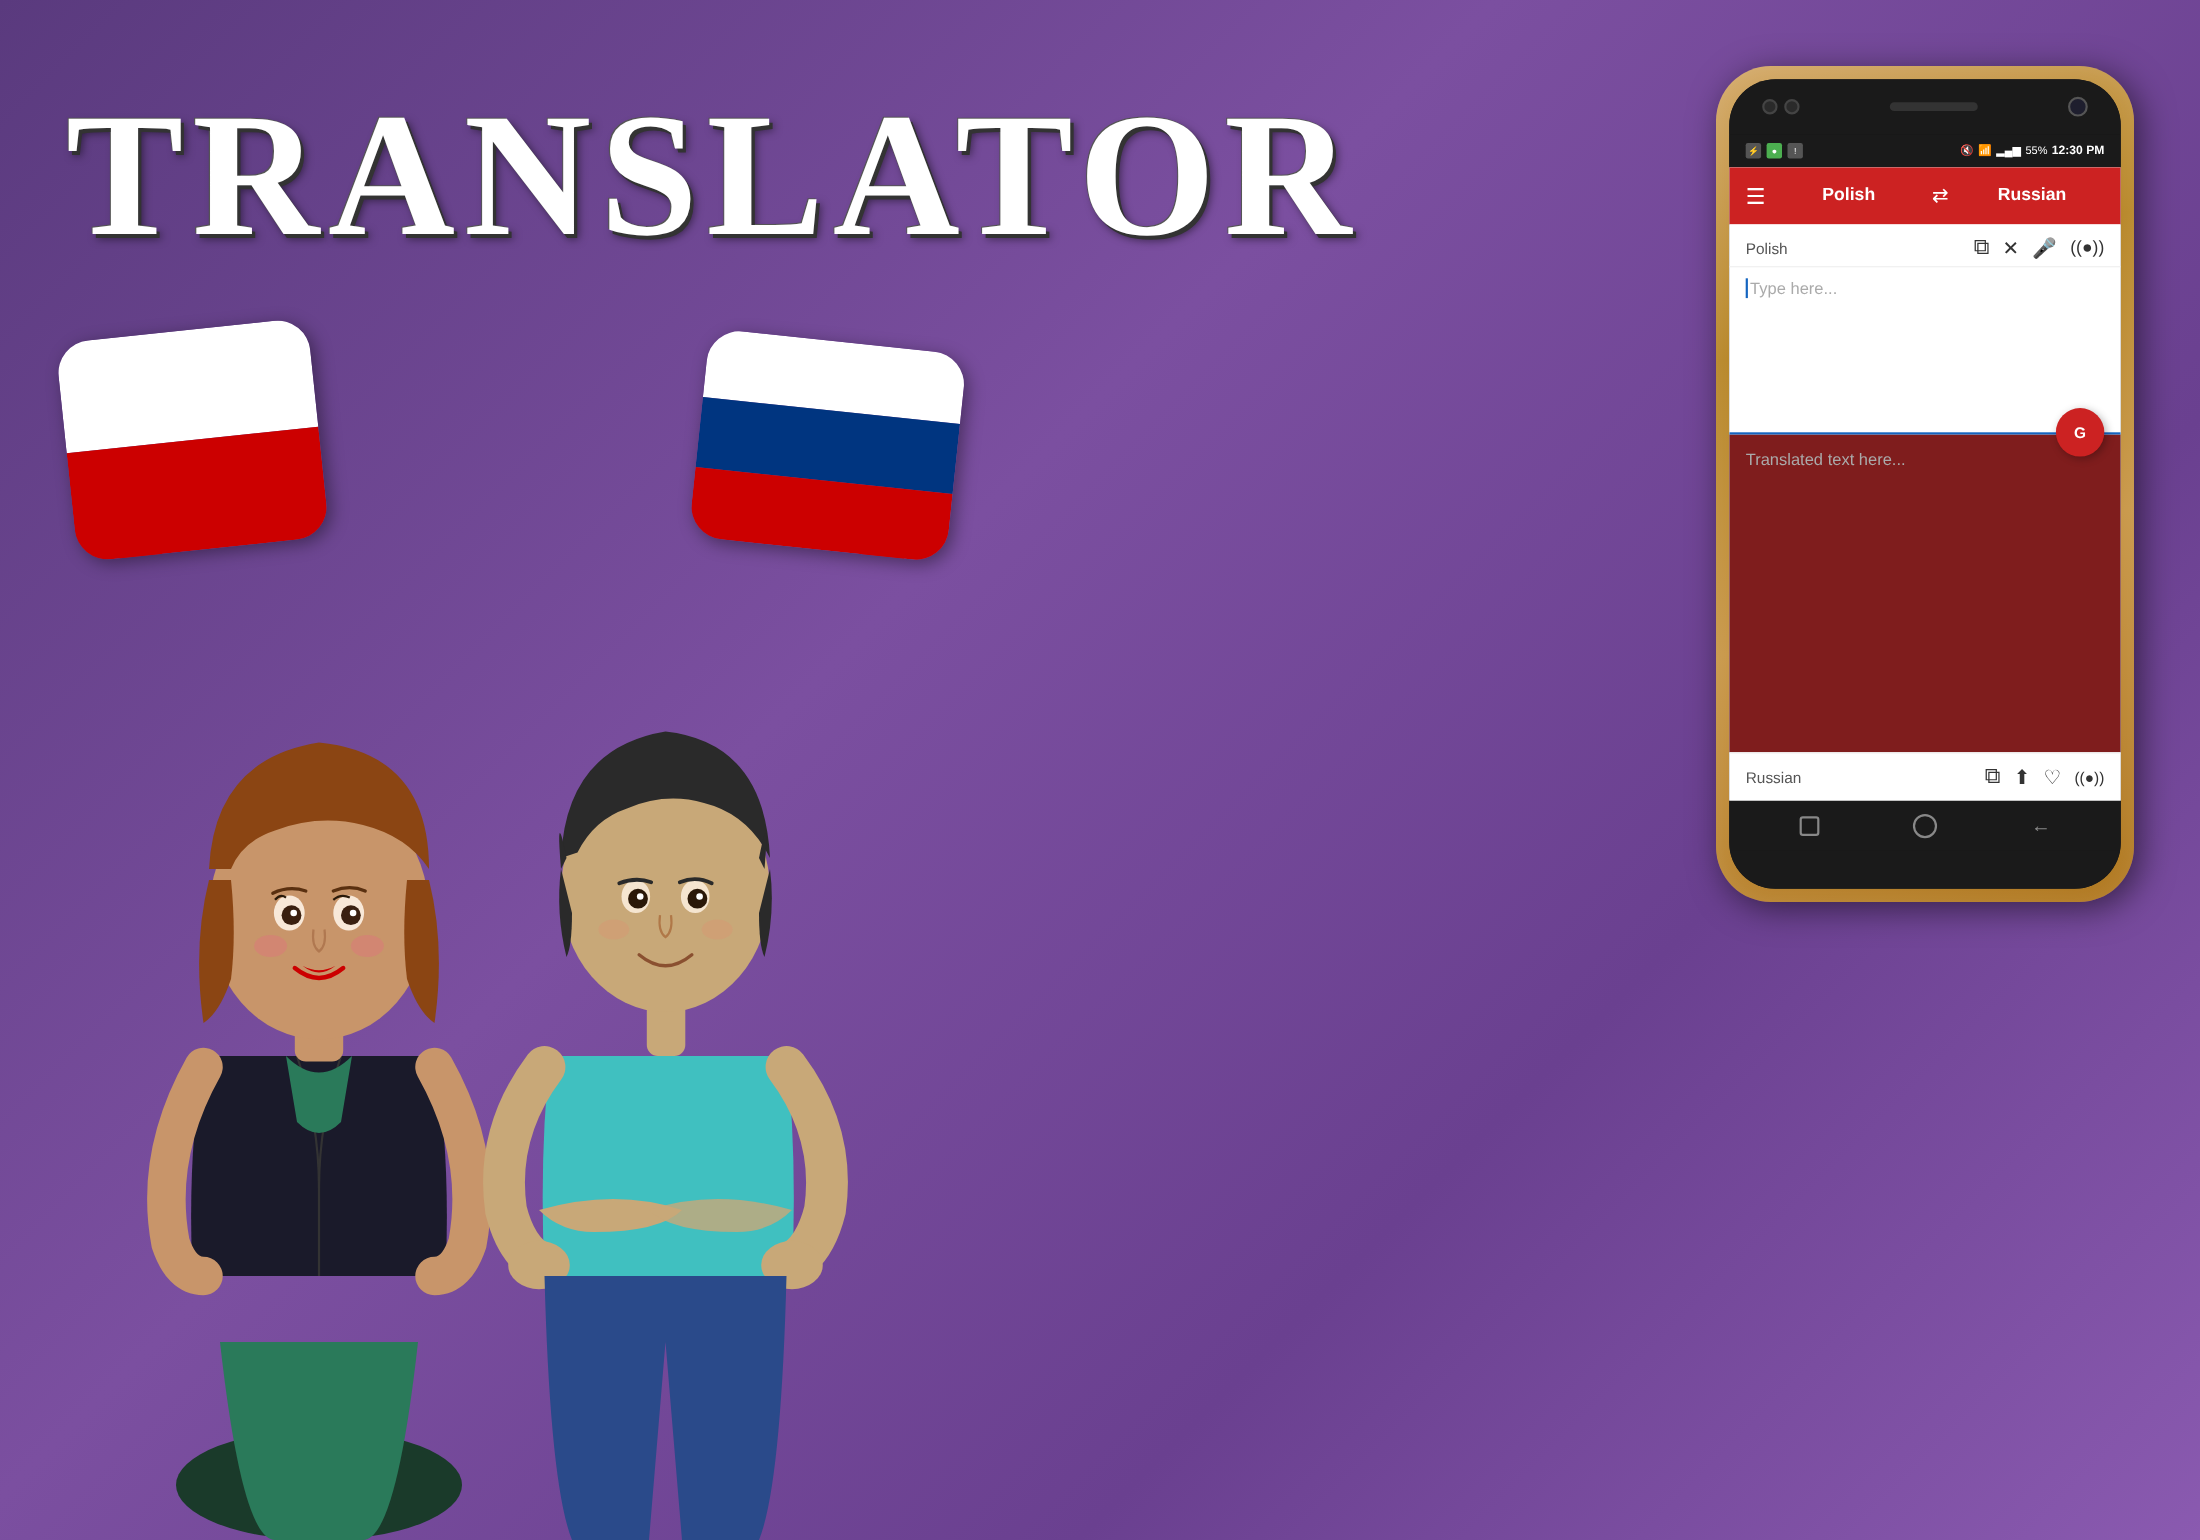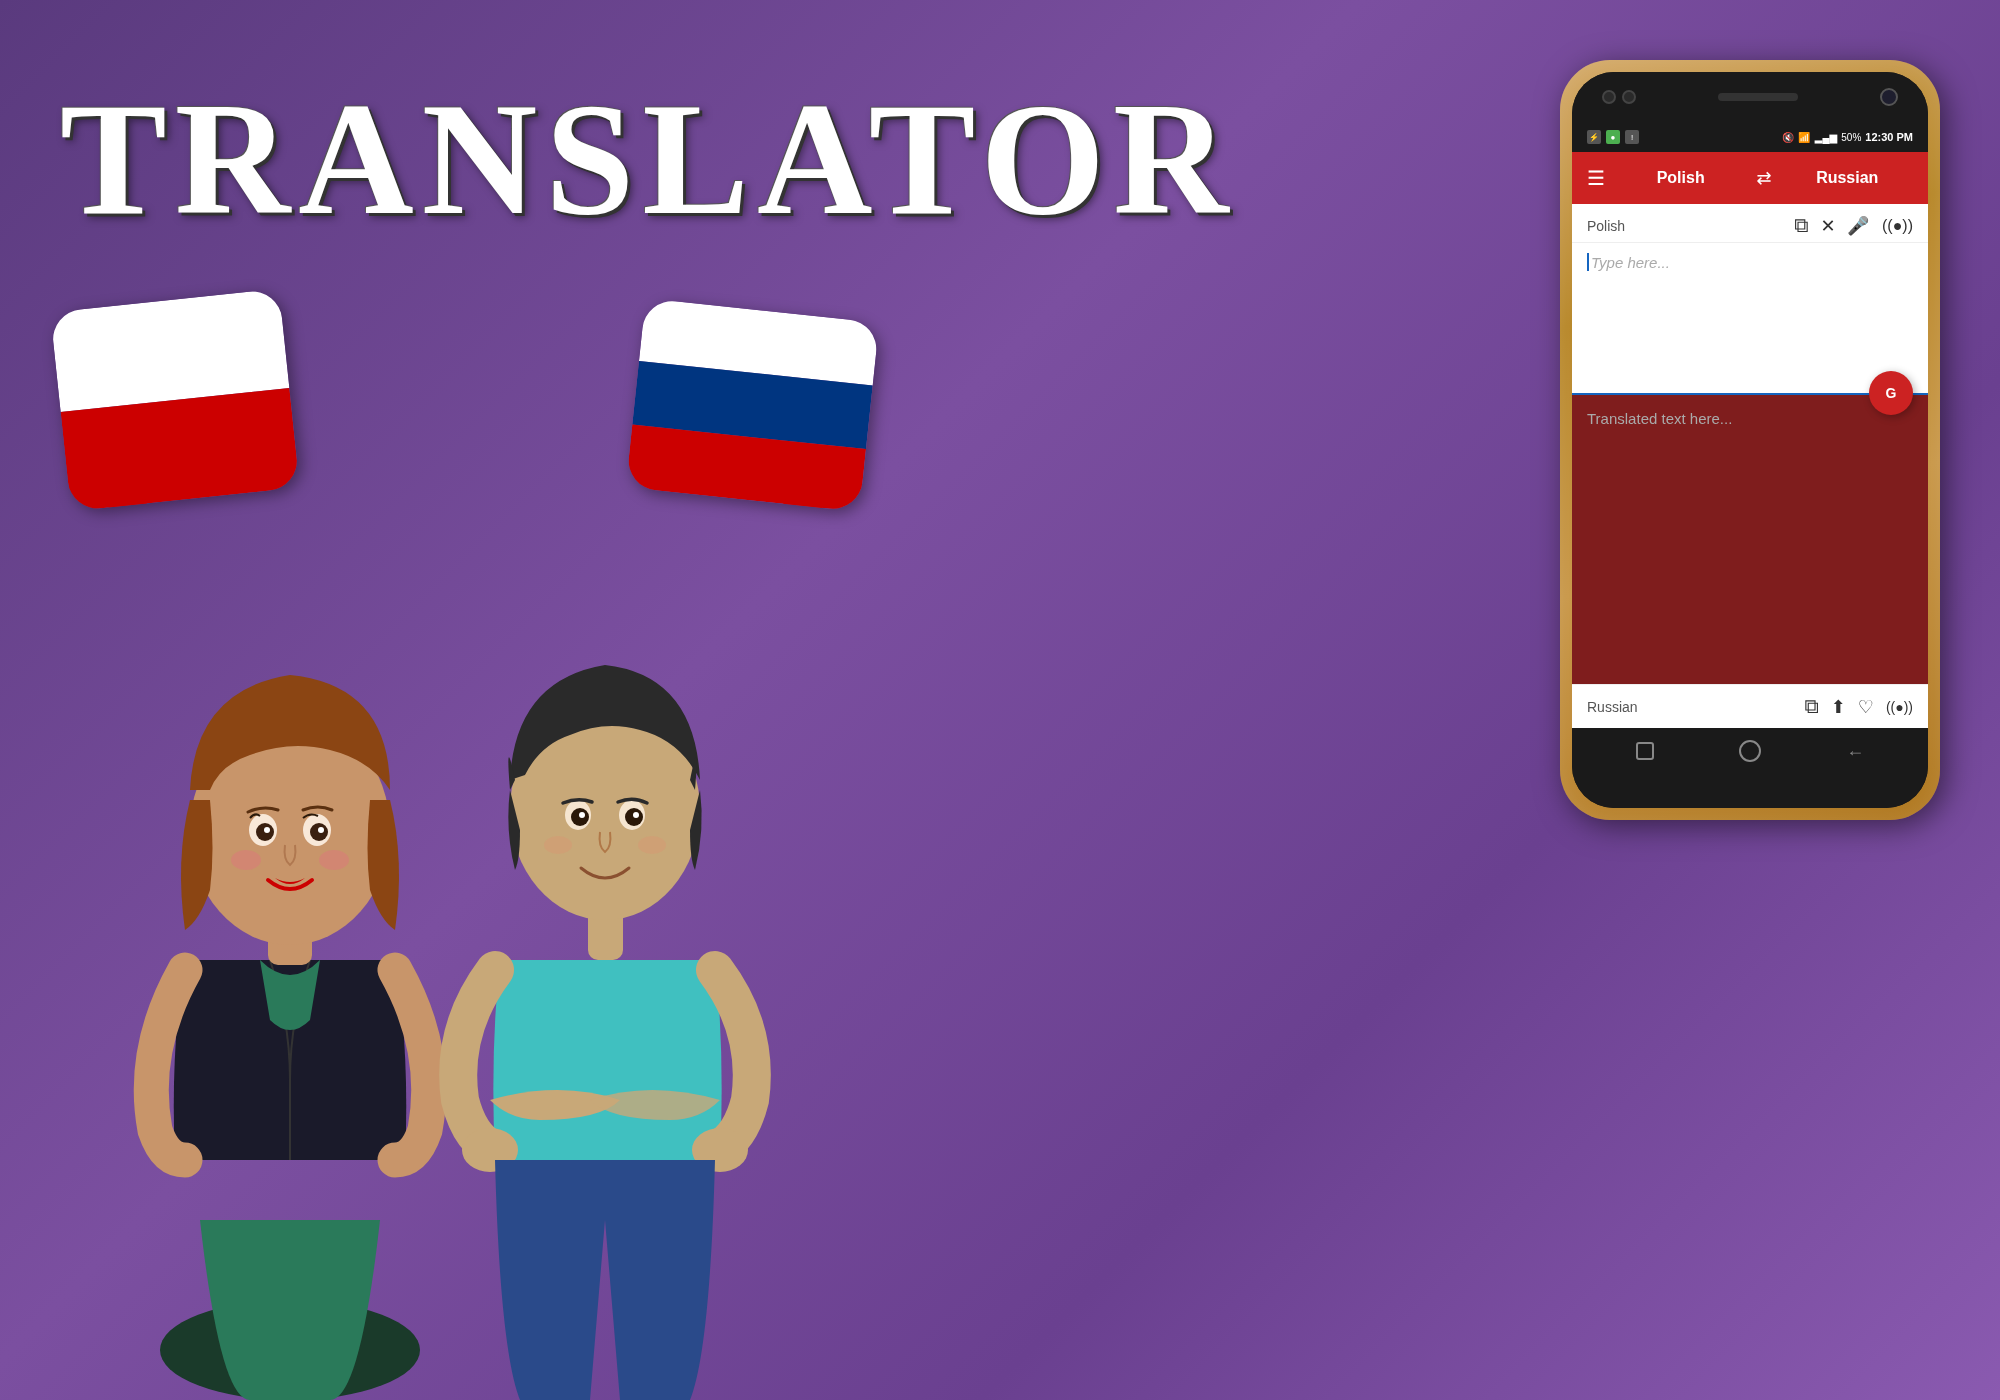--- a/index.html
+++ b/index.html
@@ -208,21 +208,20 @@
     .icon-btn {
       font-size: 18px;
       color: #333;
       cursor: pointer;
     }
 
     .text-input-area {
       padding: 10px 15px;
       min-height: 140px;
       position: relative;
-      font-style: italic;
     }
 
     .input-cursor {
       display: inline-block;
       width: 2px;
       height: 18px;
       background: #1565c0;
       vertical-align: text-bottom;
       margin-right: 2px;
     }
@@ -475,21 +474,21 @@
     <div class="status-bar">
       <div class="status-icons-left">
         <div class="status-icon-small">⚡</div>
         <div class="status-icon-small" style="background:#4CAF50;">●</div>
         <div class="status-icon-small">!</div>
       </div>
       <div class="status-icons-right">
         <span style="font-size:10px;">🔇</span>
         <span style="font-size:10px;">📶</span>
         <span style="font-size:10px;">▂▄▆</span>
-        <span>50%</span>
+        <span>55%</span>
         <span class="time-display">12:30 PM</span>
       </div>
     </div>
 
     <div class="app-screen">
 
       <div class="app-toolbar">
         <span class="hamburger-icon">☰</span>
         <span class="lang-button">Polish</span>
         <span class="swap-icon">⇄</span>

